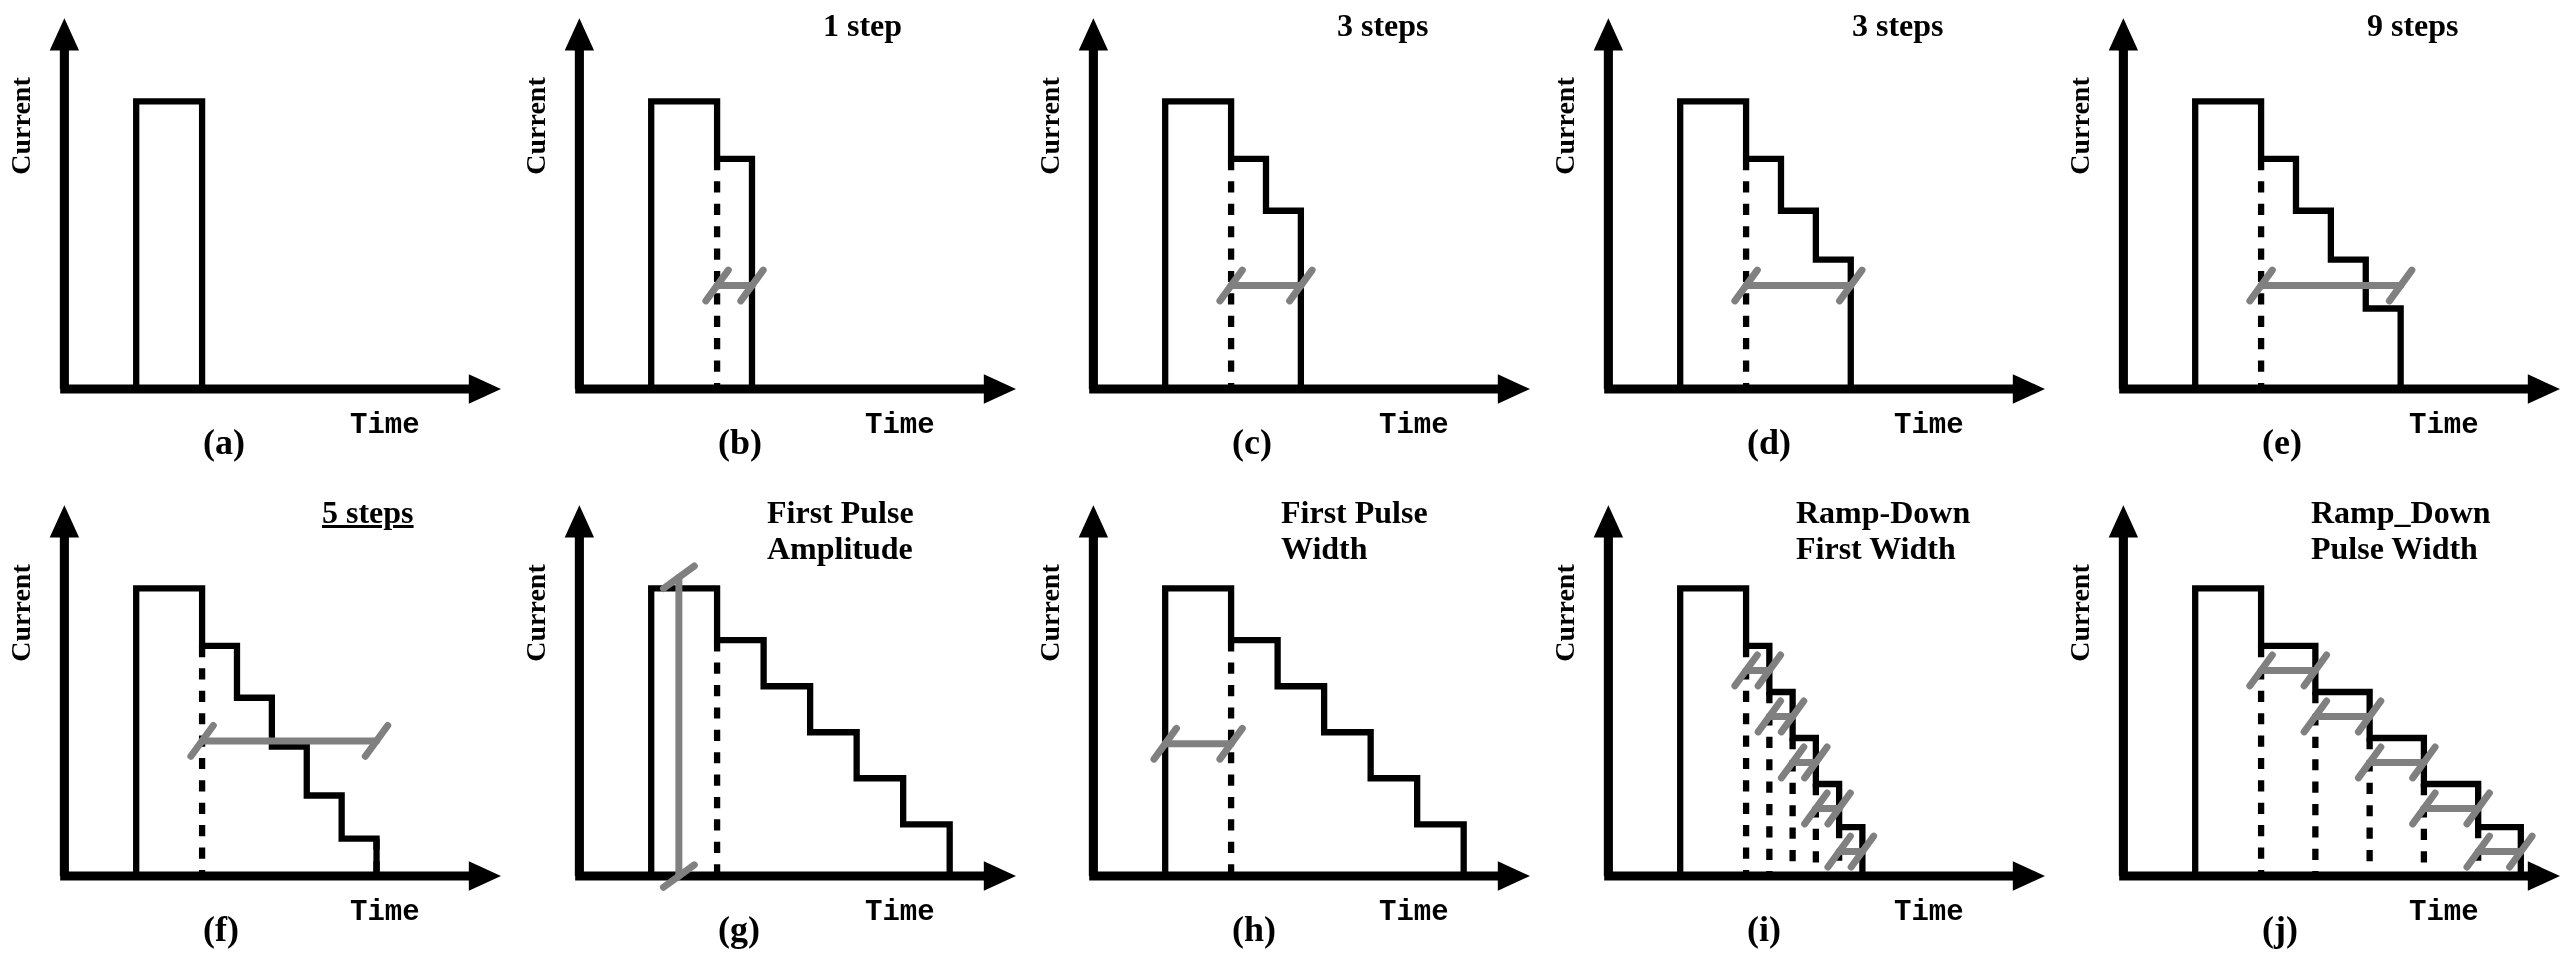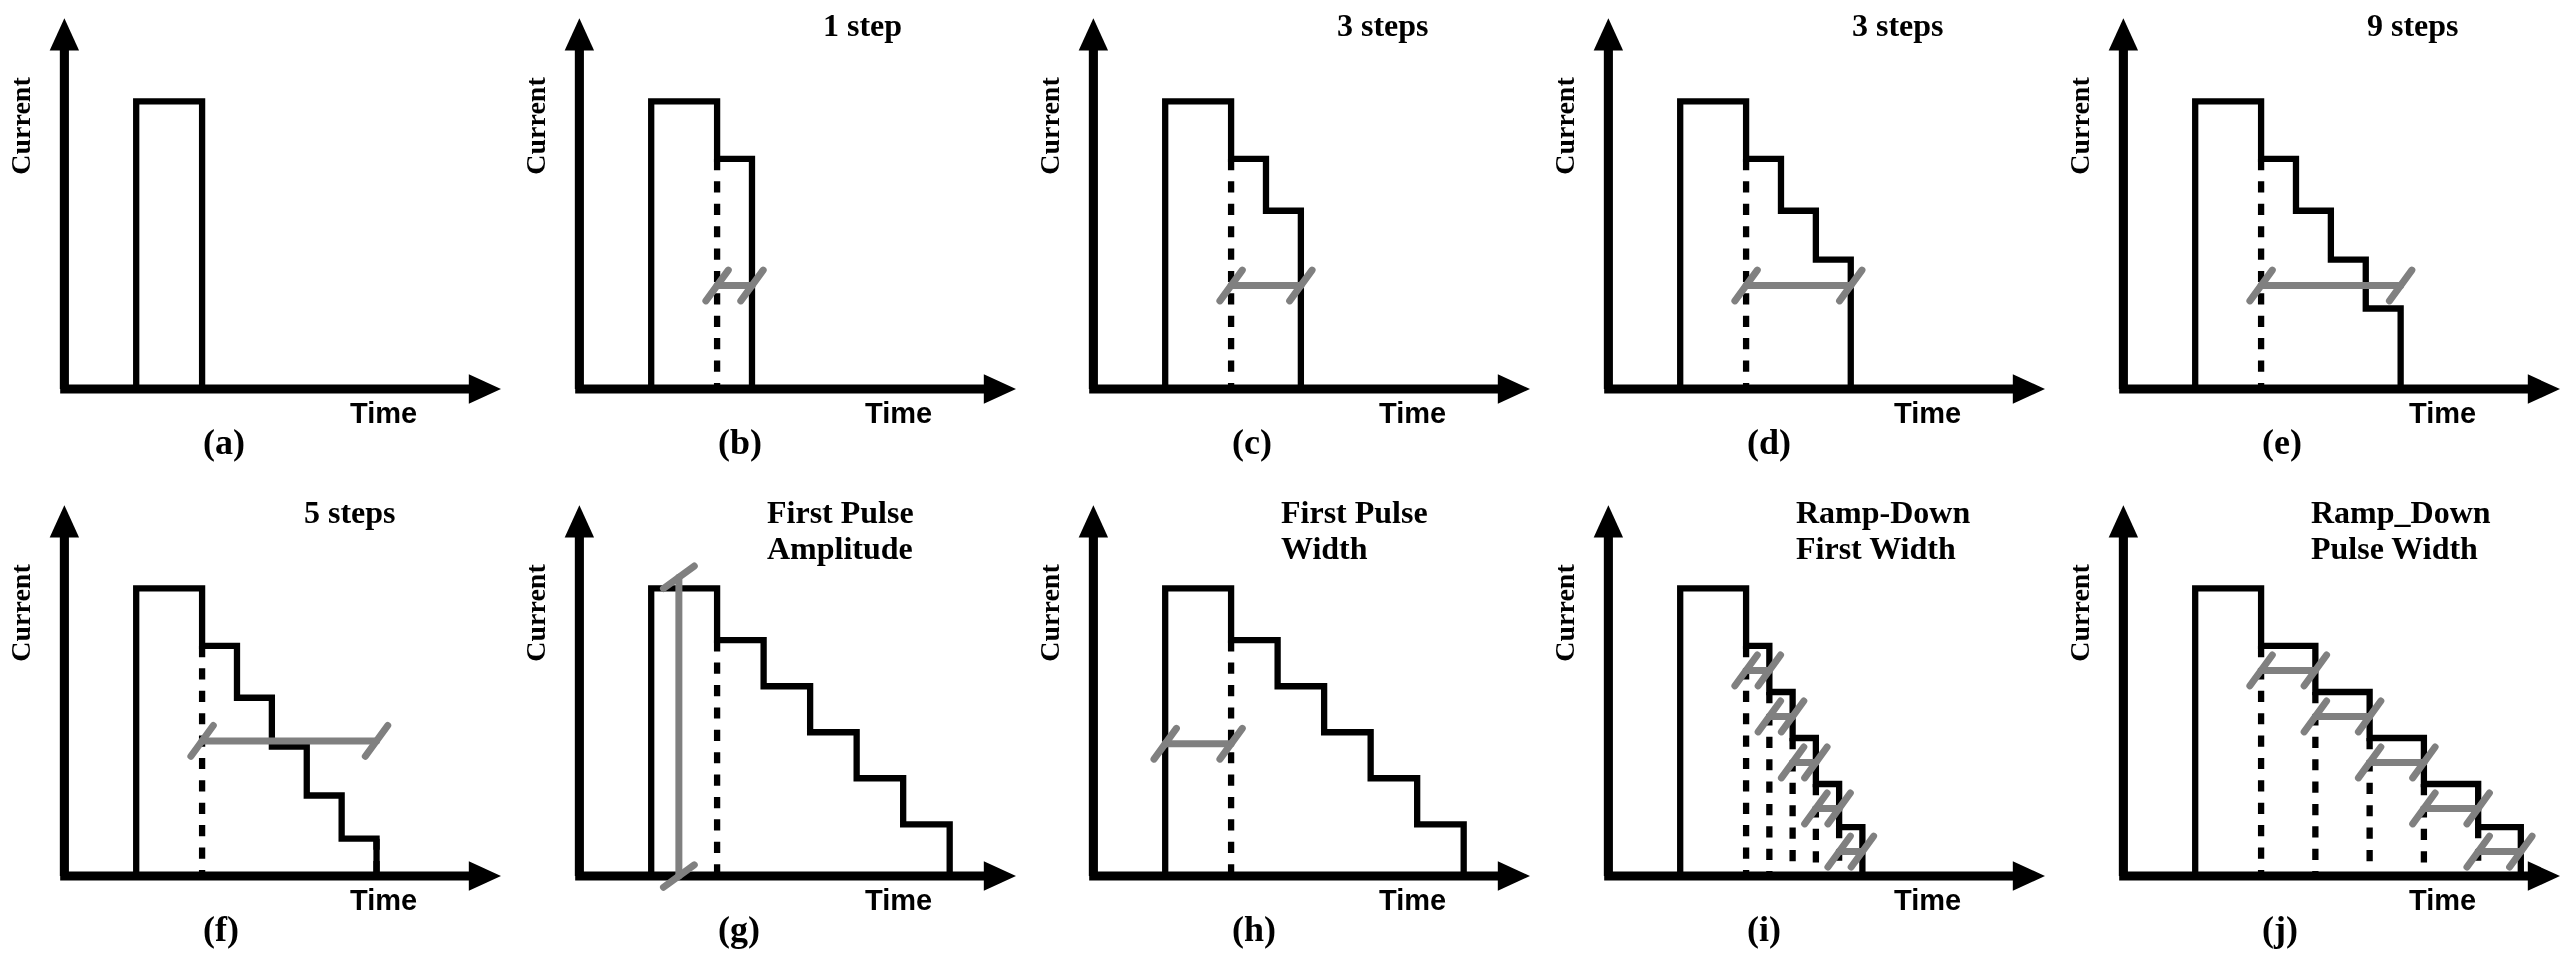--- a/index.html
+++ b/index.html
@@ -9,22 +9,22 @@
   .panel svg{display:block;width:515px;height:487px;}
   .ylab{
     position:absolute;left:-5.6px;top:0;width:210px;height:42px;
     transform-origin:0 0;transform:rotate(-90deg) translate(-210px,0);
     font-family:"Liberation Serif",serif;font-weight:700;font-size:28px;
     color:#000;display:flex;align-items:center;justify-content:center;
     white-space:nowrap;letter-spacing:0px;
   }
   .ylab-pos{position:absolute;left:5.6px;top:21px;}
   .xlab{
-    position:absolute;font-family:Liberation Sans, sans-serif;font-weight:700;
-    font-size:29px;color:#000;white-space:nowrap;
+    position:absolute;font-family:Liberation Mono, monospace;font-weight:700;
+    font-size:29px;color:#000;white-space:nowrap;margin-top:12px;
   }
   .plab{
     position:absolute;font-family:"Liberation Serif",serif;font-weight:700;
     font-size:36px;color:#000;white-space:nowrap;
   }
   .note{
     position:absolute;font-family:"Liberation Serif",serif;font-weight:700;
     font-size:32px;color:#000;line-height:1.12;text-align:left;white-space:pre-line;
   }
 </style>
@@ -155,21 +155,21 @@
           <line x1="288.82000000000005" y1="362.83000000000004" x2="538.12" y2="362.83000000000004" stroke="#808080" stroke-width="10" stroke-linecap="round"></line>
           <line x1="272.82000000000005" y1="384.83000000000004" x2="304.82000000000005" y2="340.83000000000004" stroke="#808080" stroke-width="10" stroke-linecap="round"></line>
           <line x1="522.12" y1="384.83000000000004" x2="554.12" y2="340.83000000000004" stroke="#808080" stroke-width="10" stroke-linecap="round"></line>
         </g>
       </svg>
       <div class="ylab-pos">
         <div class="ylab">Current</div>
       </div>
       <div class="xlab" style="left: 350px; top: 397px;">Time</div>
       <div class="plab" style="left: 203px; top: 421px;">(f)</div>
-      <div class="note" style="left: 304px; top: 8.4px; width: 175px;">5 steps</div>
+      <div class="note" style="left: 322px; top: 8.4px; width: 175px; text-decoration: underline;">5 steps</div>
     </div>
     <div class="panel" style="left: 515px; top: 487px;">
       <svg viewBox="0 0 736 696">
         <g>
           <line x1="92" y1="556" x2="92" y2="52" stroke="#000000" stroke-width="13"></line>
           <polygon points="92,26 71,72 113,72" fill="#000000"></polygon>
           <line x1="86" y1="556" x2="676" y2="556" stroke="#000000" stroke-width="13"></line>
           <polygon points="716,556 670,535 670,577" fill="#000000"></polygon>
         </g>
         <path d="M 194.64 556 L 194.64 145 L 288.82000000000005 145 L 288.82000000000005 218.98000000000002 L 355.3 218.98000000000002 L 355.3 284.74 L 421.78 284.74 L 421.78 350.5 L 488.26 350.5 L 488.26 416.26 L 554.74 416.26 L 554.74 482.02 L 621.22 482.02 L 621.22 556" fill="none" stroke="#000000" stroke-width="9" stroke-linejoin="miter" stroke-linecap="butt"></path>

